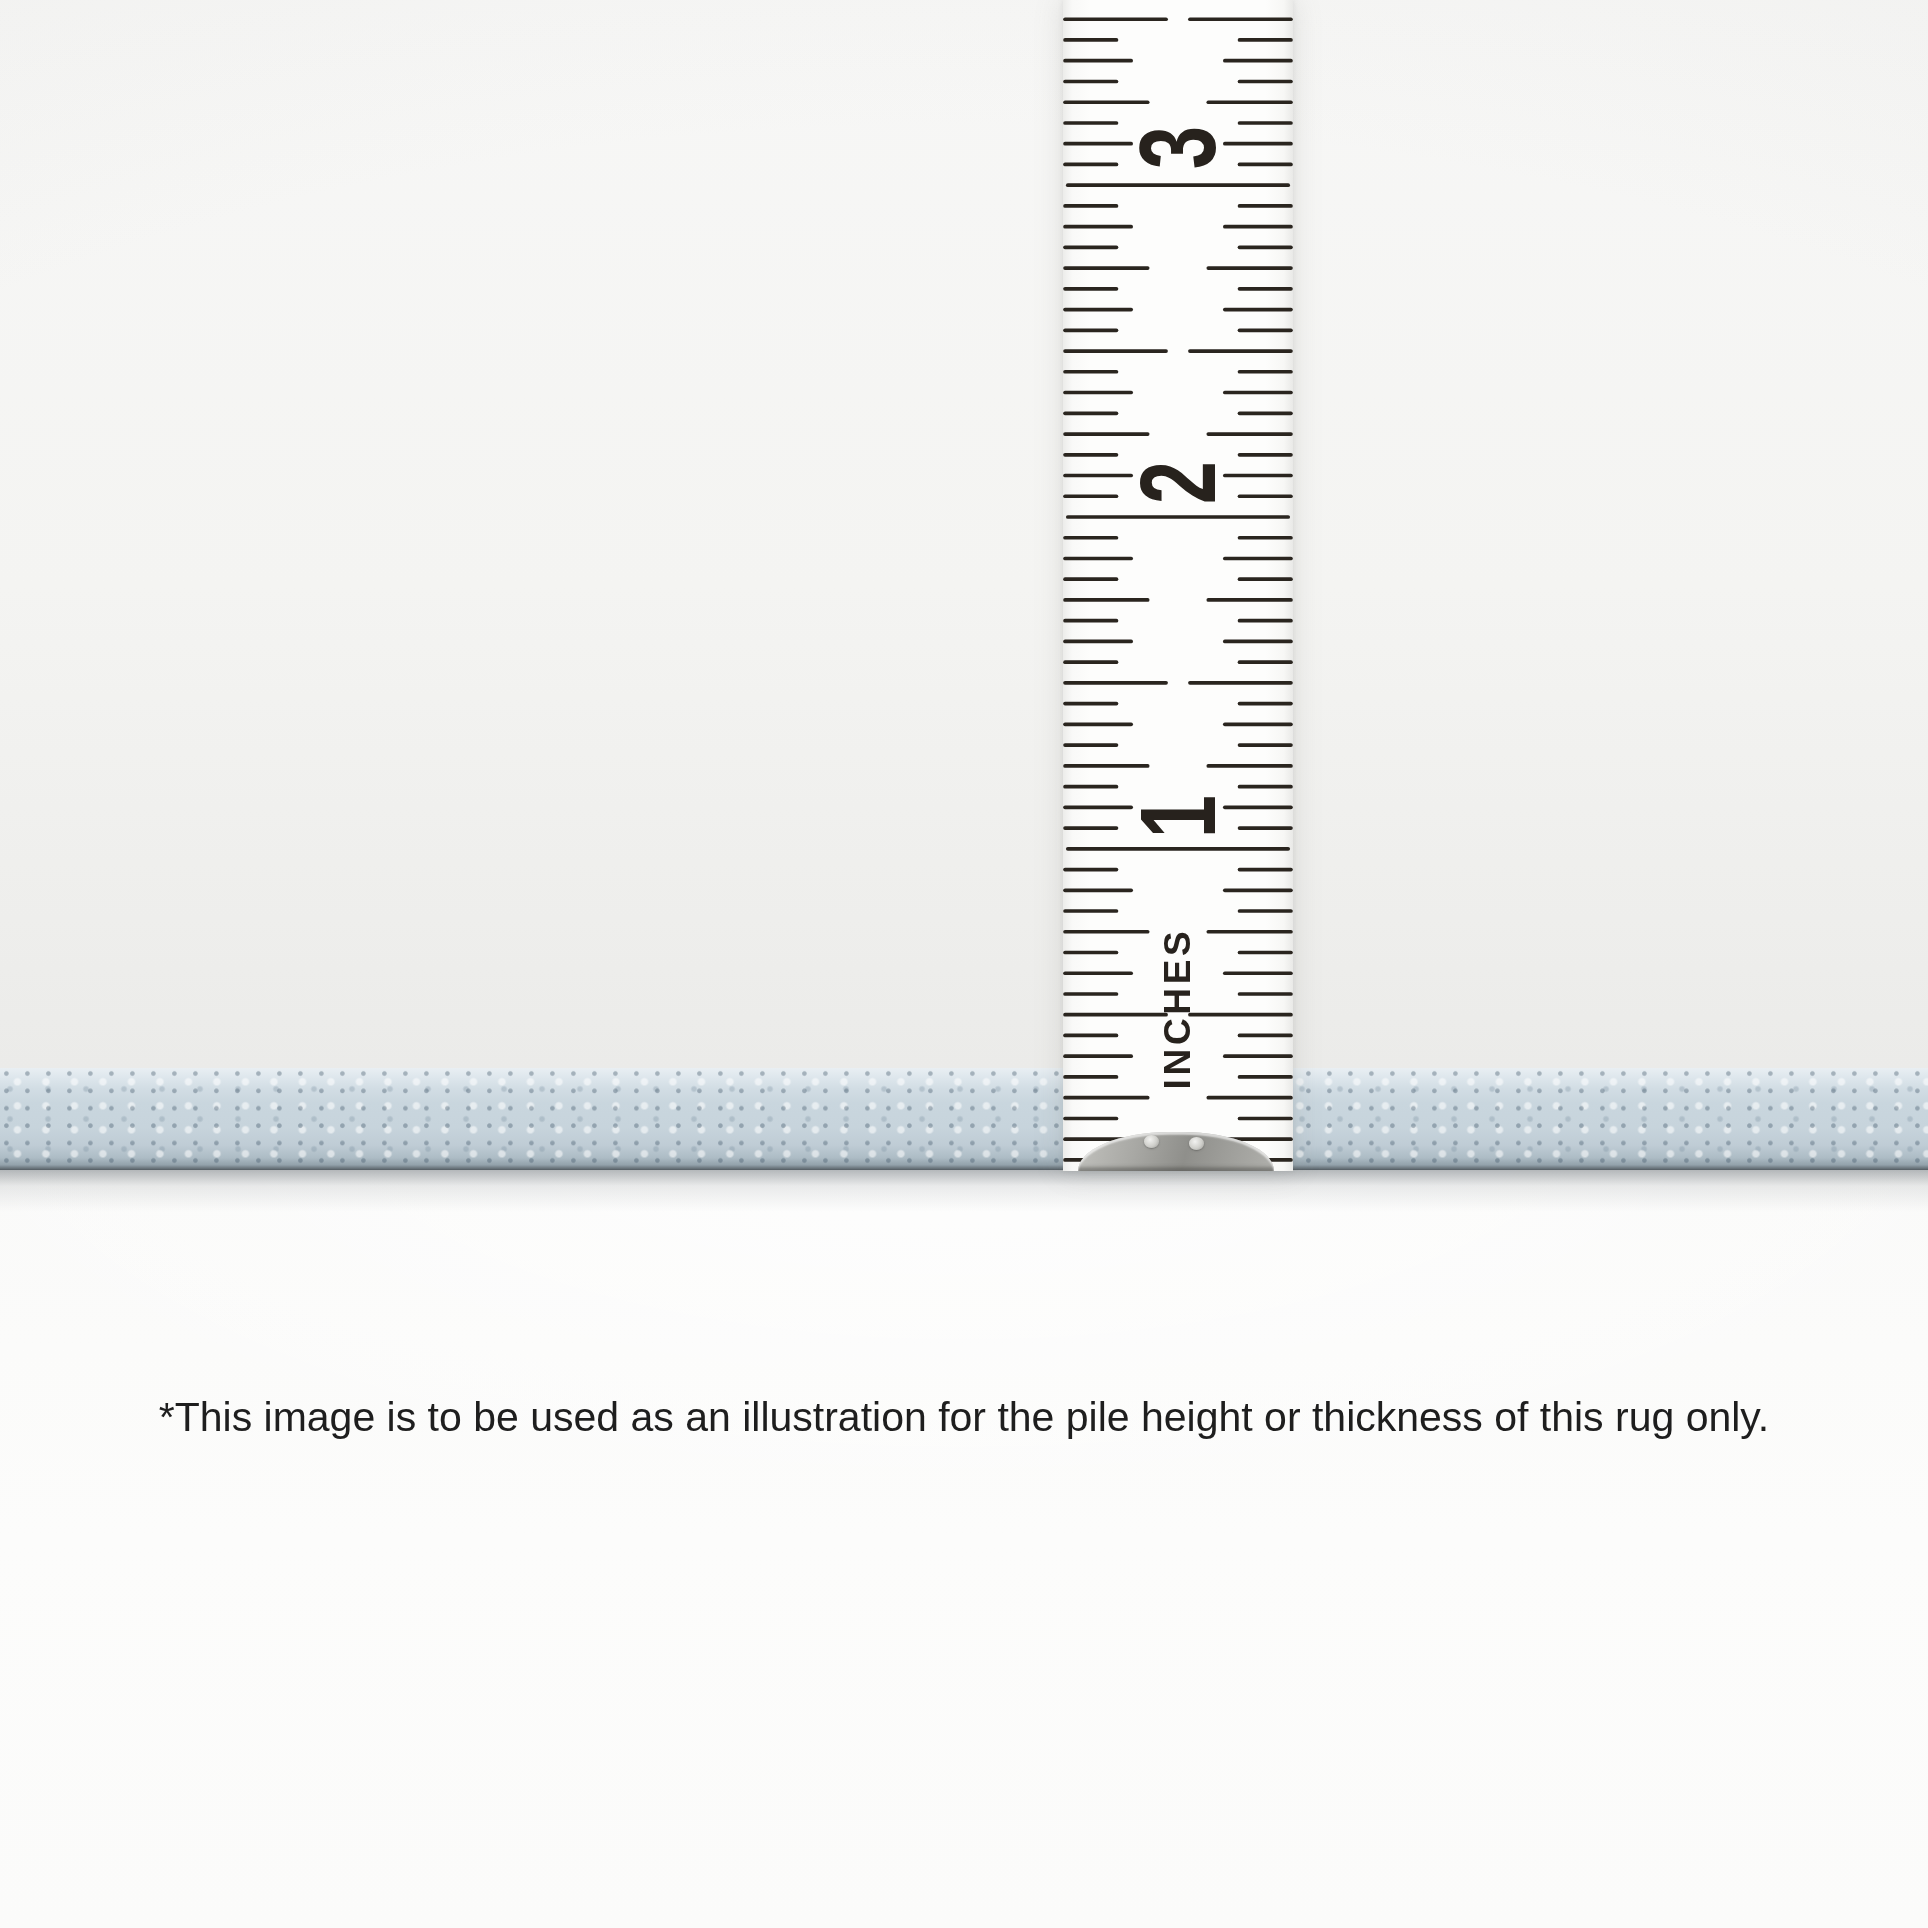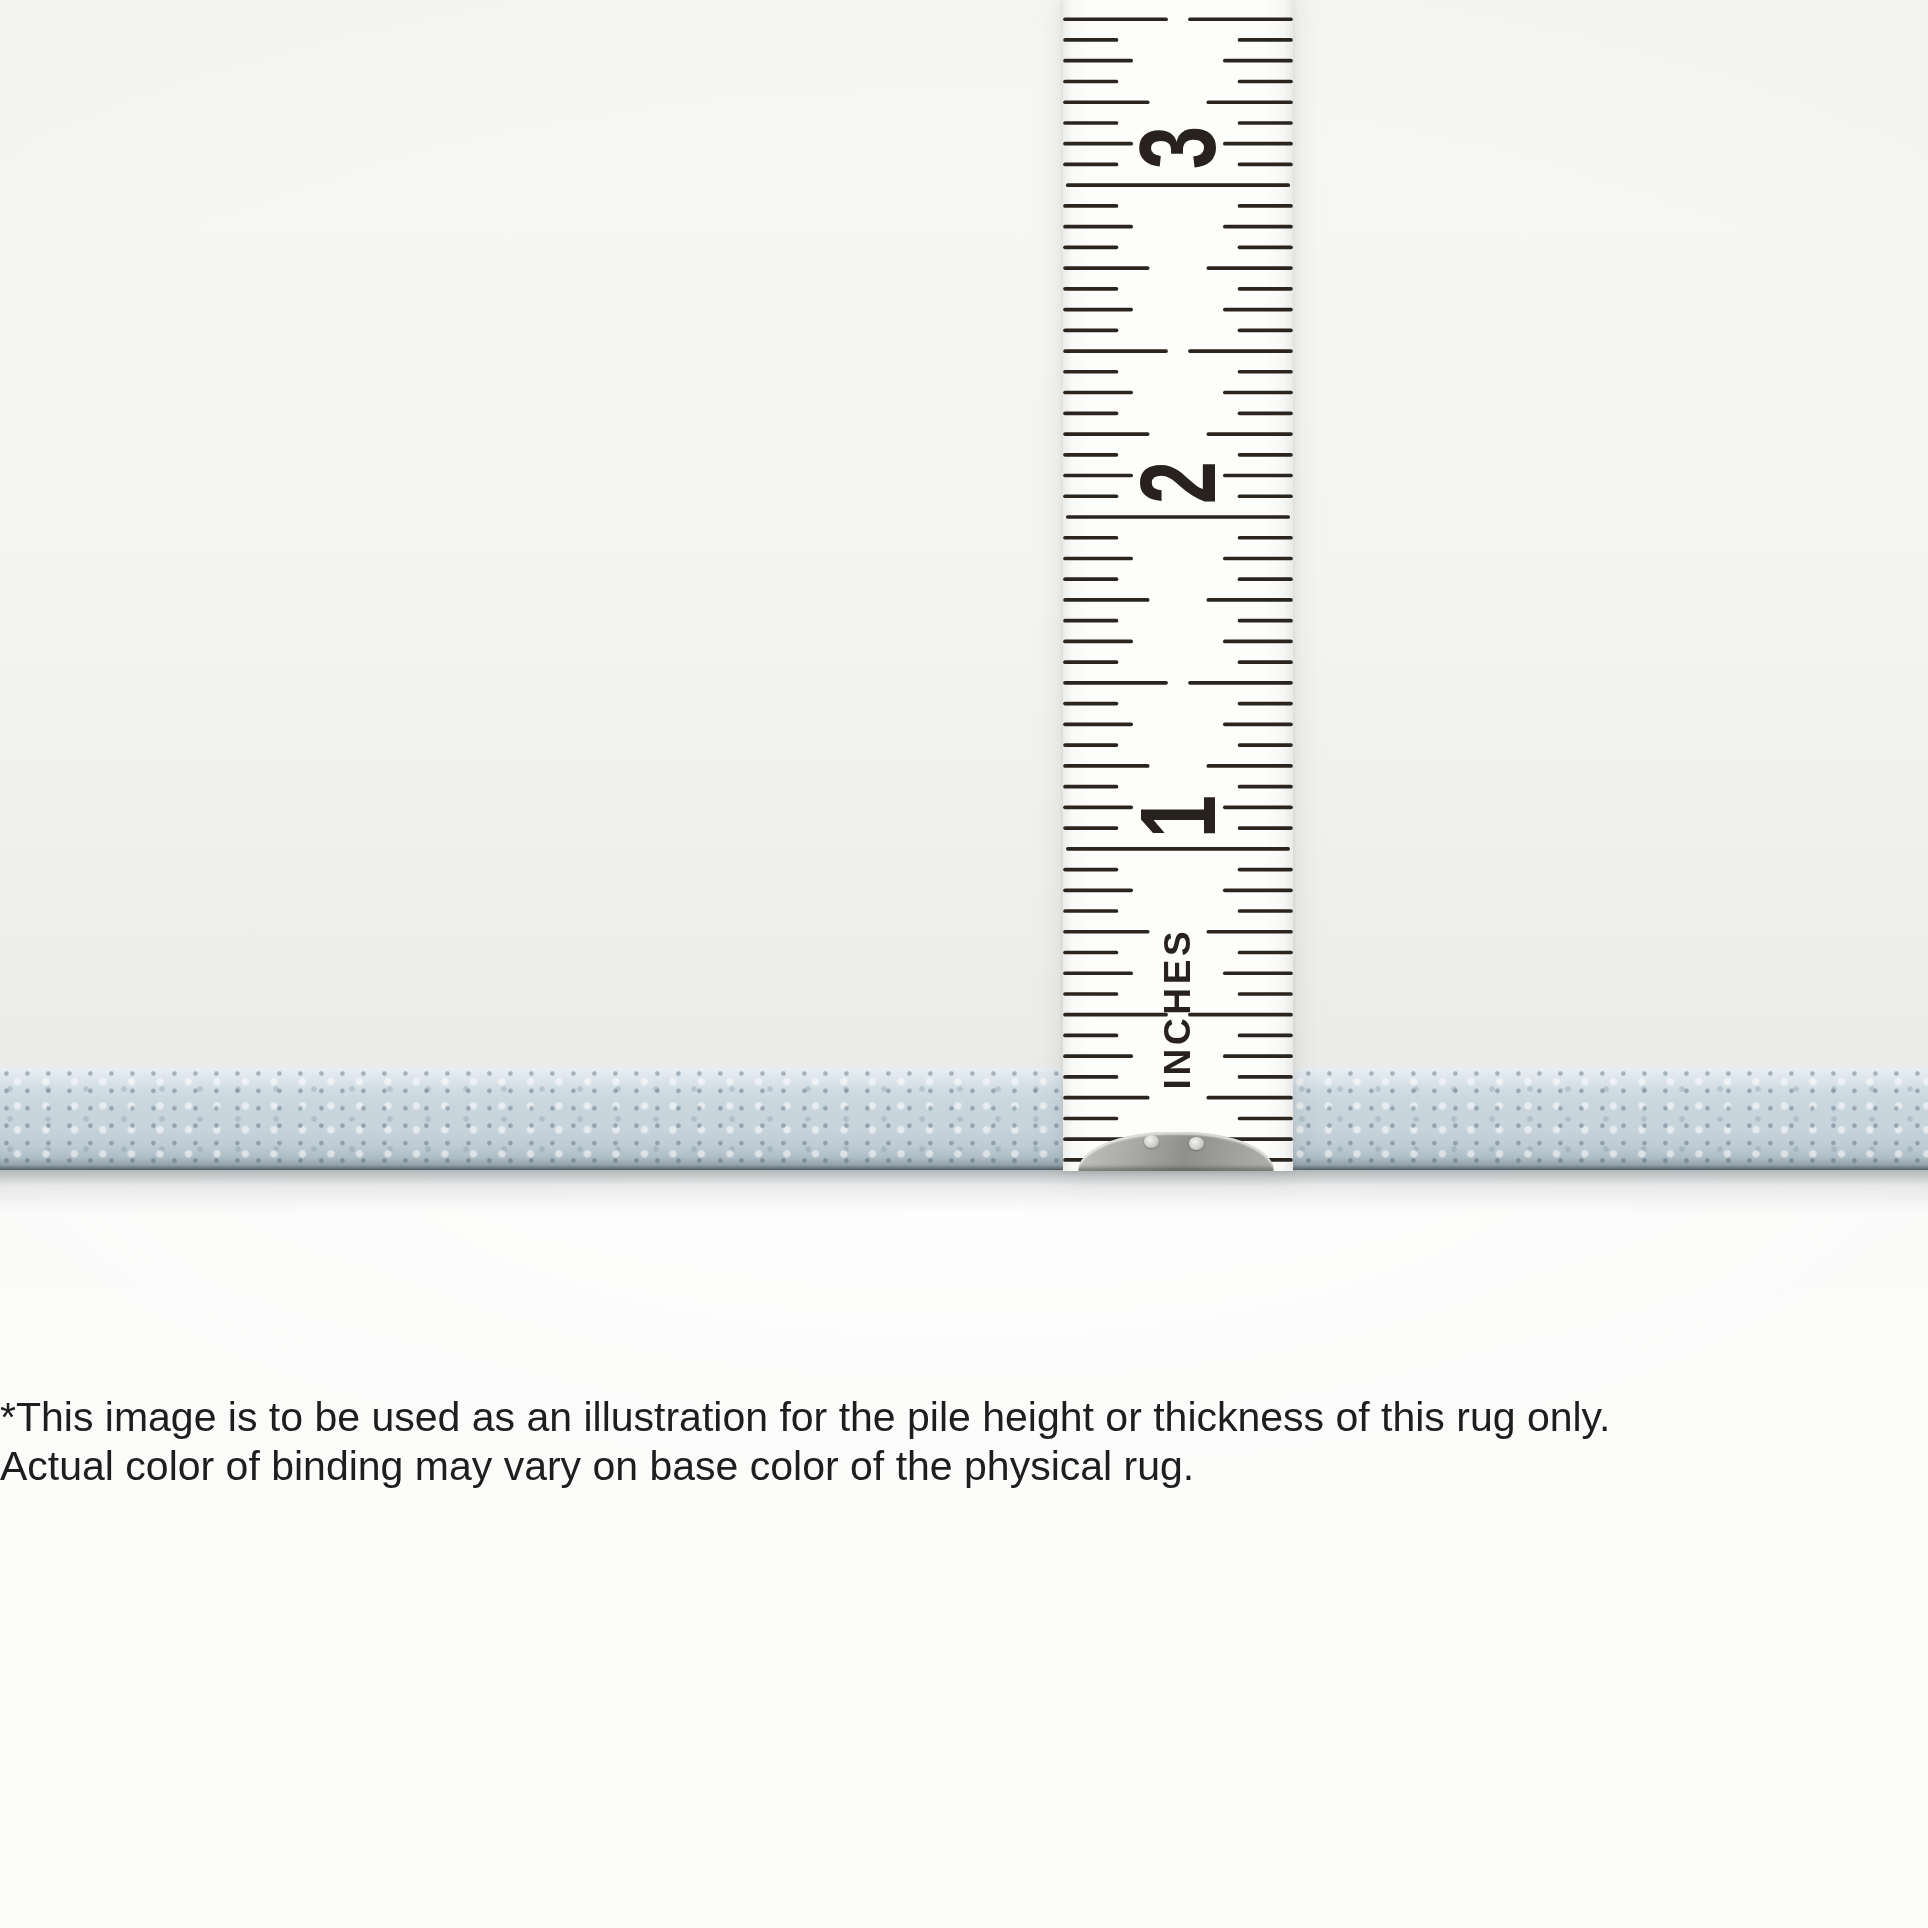--- a/index.html
+++ b/index.html
@@ -78,21 +78,21 @@
     position:absolute;width:15.6px;height:13px;border-radius:50%;
     background:radial-gradient(circle at 40% 35%, #f2f2f0 0%, #cfcfcb 55%, #9a9a96 100%);
     box-shadow:0 0.9px 1.8px rgba(70,70,68,0.5);
   }
   .rivet-1{left:66px;top:2.8px;}
   .rivet-2{left:111px;top:4.6px;}
 
   
   .disclaimer{
     position:absolute;left:0;top:1393px;width:1928px;
-    color:#1e1e1e;
+    text-align:center;color:#1e1e1e;
     font-size:41px;line-height:49px;font-weight:400;
   }
 </style>
 </head>
 <body>
 
 <div class="stage">
 
   <div class="wall"></div>
   <div class="surface"></div>
@@ -220,17 +220,16 @@
     <div class="inches-label">INCHES</div>
 
     <div class="metal-tab">
       <span class="rivet rivet-1"></span>
       <span class="rivet rivet-2"></span>
     </div>
   </div>
 
   <div class="disclaimer">
     <div>*This image is to be used as an illustration for the pile height or thickness of this rug only.</div>
-    <div>Actual color of binding may vary on base color of the physical rug.</div>
   </div>
 
 </div>
 
 
 </body></html>

